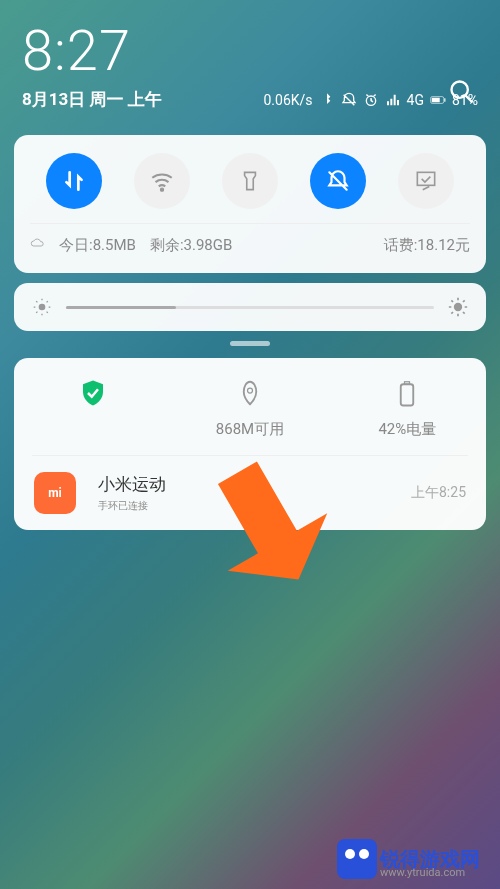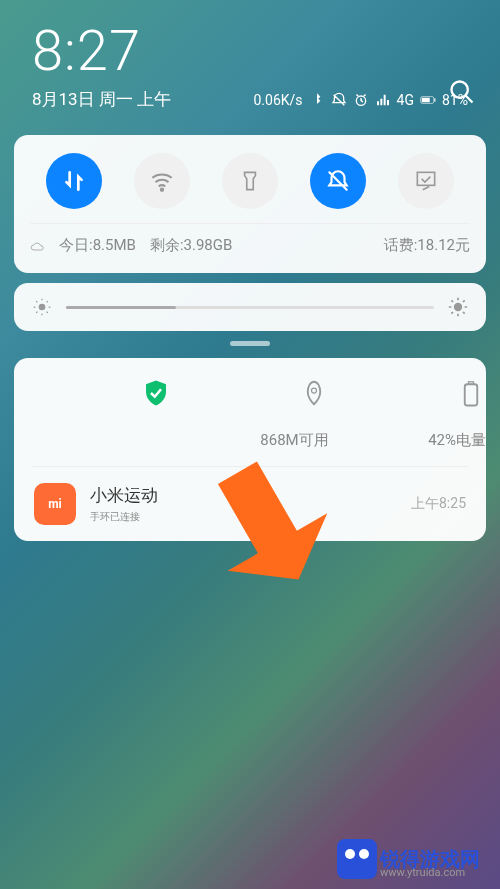--- a/index.html
+++ b/index.html
@@ -1,46 +1,46 @@
 <!DOCTYPE html>
 <html><head>
 <meta charset="utf-8">
 <style>
 *{margin:0;padding:0;box-sizing:border-box;font-family:-apple-system,BlinkMacSystemFont,"Segoe UI",Roboto,sans-serif}
 body{width:500px;height:889px;background:linear-gradient(135deg,#4a9b8e 0%,#3d8a9e 25%,#2e7a8f 40%,#367b7e 55%,#4d8c72 70%,#6e4f6f 85%,#5a4a85 100%);position:relative;overflow:hidden}
-.status-area{padding:18px 32px 10px;color:#fff}
+.status-area{padding:18px 22px 10px;color:#fff}
 .clock{font-size:56px;font-weight:300;letter-spacing:1px}
 .date-row{display:flex;align-items:center;justify-content:space-between;margin-top:4px}
-.date-text{font-size:17px;font-weight:400}
+.date-text{font-size:17px;font-weight:700}
 .status-icons{display:flex;align-items:center;gap:6px;font-size:14px}
 .status-icons svg{width:16px;height:16px;fill:#fff}
 .search-icon{position:absolute;top:78px;right:24px}
 .search-icon svg{width:28px;height:28px;stroke:#fff;fill:none;stroke-width:2}
 .card{background:rgba(255,255,255,0.94);border-radius:14px;margin:14px 14px 10px;padding:18px 16px}
 .toggle-row{display:flex;justify-content:space-around;margin-bottom:14px}
 .toggle-btn{width:56px;height:56px;border-radius:50%;display:flex;align-items:center;justify-content:center;background:#f0f0f0}
 .toggle-btn.active{background:#0d84ff}
 .toggle-btn svg{width:26px;height:26px}
 .toggle-btn.active svg{fill:#fff;stroke:#fff}
 .toggle-btn:not(.active) svg{fill:#999;stroke:#999}
-.data-row{display:flex;align-items:flex-end;font-size:15px;color:#888;border-top:1px solid #eee;padding-top:12px;gap:14px}
+.data-row{display:flex;align-items:flex-start;font-size:15px;color:#888;border-top:1px solid #eee;padding-top:12px;gap:14px}
 .data-row .spacer{flex:1}
 .brightness-card{background:rgba(255,255,255,0.94);border-radius:14px;margin:0 14px 10px;padding:14px 18px;display:flex;align-items:center;justify-content:space-between}
 .brightness-card svg{width:20px;height:20px;fill:#999}
 .brightness-bar{flex:1;height:3px;background:#ddd;margin:0 14px;border-radius:2px;position:relative}
 .brightness-bar::after{content:"";position:absolute;left:0;top:0;height:100%;width:30%;background:#aaa;border-radius:2px}
 .handle{width:40px;height:5px;background:rgba(255,255,255,0.6);border-radius:3px;margin:6px auto 12px}
 .tool-card{background:rgba(255,255,255,0.96);border-radius:14px;margin:0 14px;padding:20px 0 16px}
 .tool-row{display:flex}
-.tool-item{flex:1;display:flex;flex-direction:column;align-items:flex-end;gap:23px}
+.tool-item{flex:1;display:flex;flex-direction:column;align-items:center;gap:12px}
 .tool-item svg{width:30px;height:30px}
 .tool-label{font-size:15px;color:#888}
 .shield-icon svg{fill:#0dbf6e}
 .divider{height:1px;background:#eee;margin:16px 18px 0}
-.notif{display:flex;align-items:center;padding:16px 20px 0;gap:14px}
+.notif{display:flex;align-items:center;padding:16px 20px 0;gap:22px}
 .app-icon{width:42px;height:42px;background:#ff6b35;border-radius:10px;display:flex;align-items:center;justify-content:center;color:#fff;font-size:12px;font-weight:bold}
 .notif-content{flex:1}
 .notif-title{font-size:17px;color:#333;margin-bottom:3px}
 .notif-sub{font-size:10px;color:#888}
 .notif-time{font-size:14px;color:#aaa}
 .arrow-overlay{position:absolute;top:460px;left:195px;width:150px;height:130px;pointer-events:none}
 .watermark{position:absolute;bottom:10px;right:20px;display:flex;align-items:center;gap:3px}
 .watermark-logo{width:40px;height:40px;background:#2850d8;border-radius:8px;position:relative}
 .watermark-logo::before{content:"";position:absolute;width:10px;height:10px;background:#fff;border-radius:50%;top:10px;left:8px}
 .watermark-logo::after{content:"";position:absolute;width:10px;height:10px;background:#fff;border-radius:50%;top:10px;right:8px}

